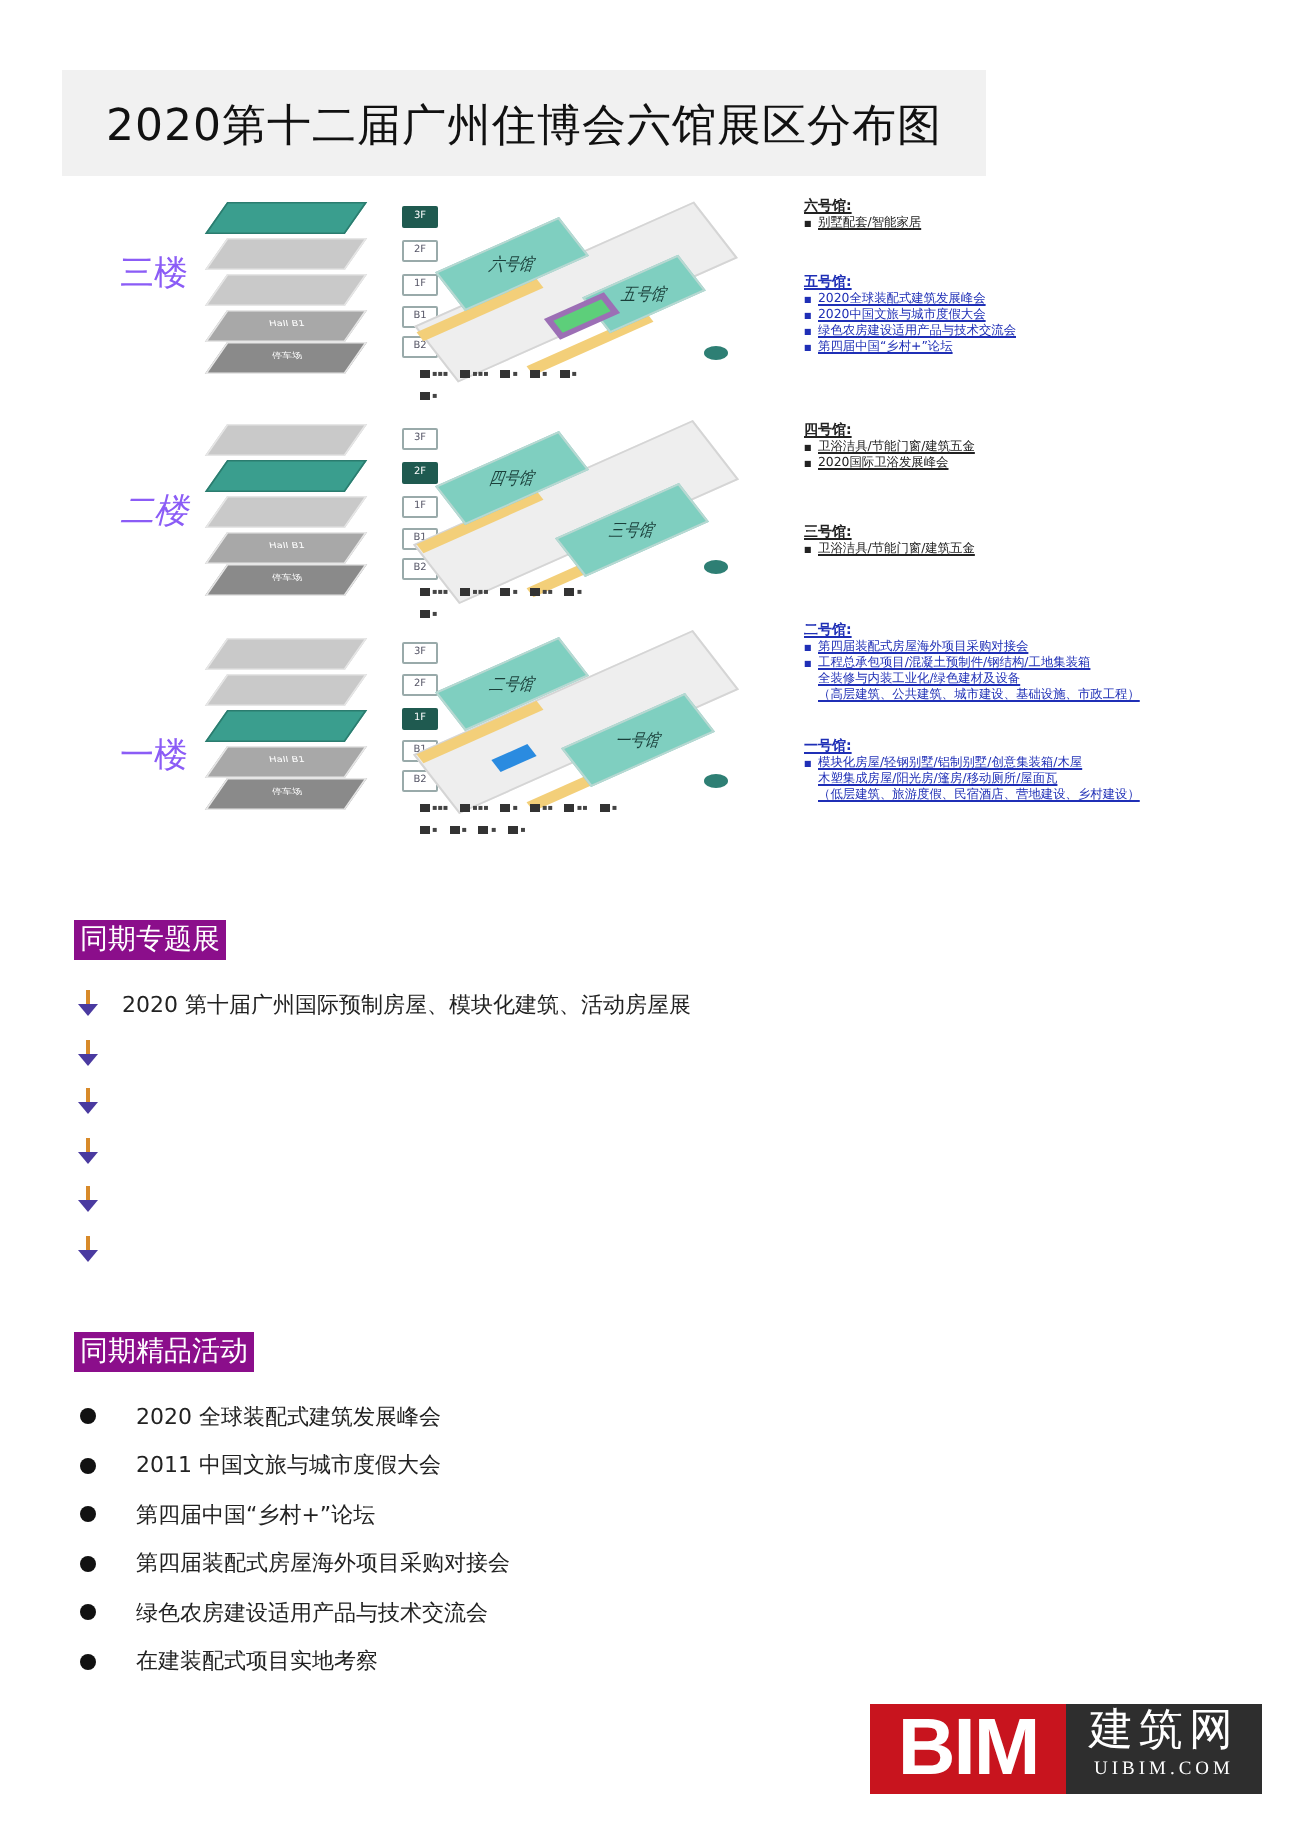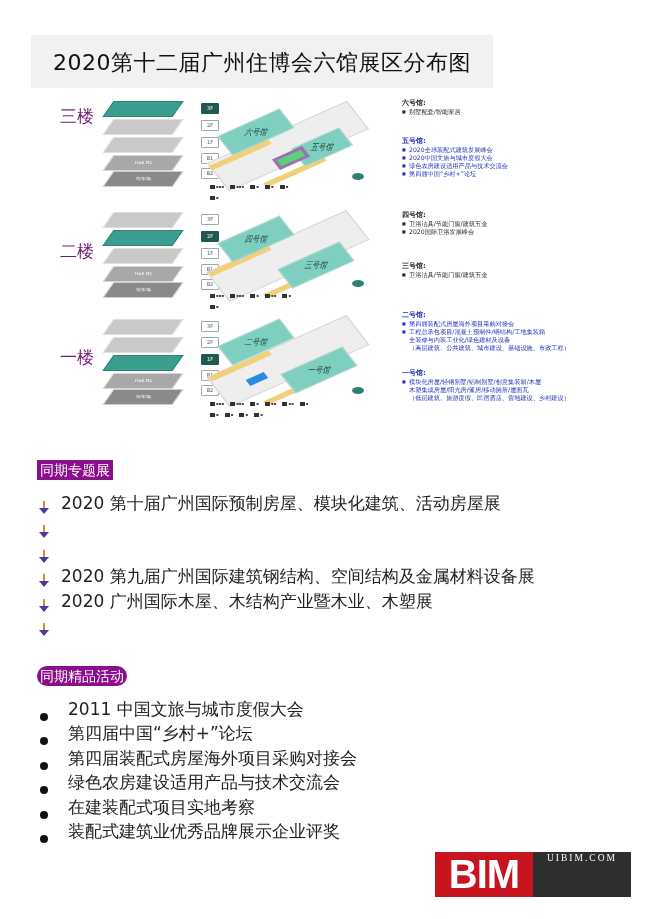--- a/index.html
+++ b/index.html
@@ -8,21 +8,21 @@
     font-family: "DejaVu Sans", "Liberation Sans", sans-serif; color: #222;
   }
   .title-wrap { position:absolute; left:31px; top:35px; width:462px; height:53px; background:#f1f1f1; }
   .title-text {
     position:absolute; left:0; right:0; top:13px; text-align:center;
     font-size: 22px; color:#111; letter-spacing: 0.5px;
   }
 
   
   .floor { position: absolute; left: 60px; width: 330px; height: 105px; }
-  .floor-label { position:absolute; left:0; font-size: 17px; color:#701a75; }
+  .floor-label { position:absolute; left:0; font-size: 17px; color:#8b5cf6;margin-top:20px; }
   .stack { position:absolute; left: 38px; top:0; width: 110px; height: 100px; }
   .layer {
     position:absolute; left: 10px; width: 70px; height: 20px;
     transform: skewX(-35deg) scaleY(0.8);
     border: 1px solid #e6e6e6;
   }
   .layer.active { background:#3a9e8e; border-color:#2b7c6f; }
   .layer.light { background:#c9c9c9; }
   .layer.mid { background:#a8a8a8; }
   .layer.dark { background:#8a8a8a; }
@@ -45,36 +45,36 @@
   }
   .hall span { transform: skewX(-30deg) rotate(24deg); font-size: 8px; color:#1a3f3a; text-align:center; line-height: 9px; white-space: pre-line;}
   .strip { position:absolute; background:#f3cf79; transform: skewY(-24deg) skewX(30deg); }
   .center-green { position:absolute; background:#9c6fb5; transform: skewY(-24deg) skewX(30deg); }
   .center-green i { position:absolute; inset:3px; background:#5dcf7a; }
   .pool { position:absolute; background:#2a8be0; transform: skewY(-24deg) skewX(30deg); }
   .compass { position:absolute; width: 12px; height: 7px; background:#2e7f74; border-radius: 50%; }
   .legend { position:absolute; font-size:4px; color:#444; display:flex; gap:6px; flex-wrap: wrap; width: 90px;}
   .legend b { display:inline-block; width:5px; height:4px; background:#333; margin-right:1px; vertical-align:middle; }
 
-  .hall-info { position:absolute; left: 402px; font-size: 6.2px; line-height: 8px; }
+  .hall-info { position:absolute; left: 402px; font-size: 6.2px; line-height: 8px; text-decoration: underline; }
   .hall-info h4 { font-size: 7px; font-weight: bold; margin-bottom: 1px; }
   .hall-info .item { position:relative; padding-left: 7px; }
   .hall-info .item::before { content:"■"; position:absolute; left:0; font-size:4px; top:0px; }
   .hall-info .cont { padding-left: 7px; }
   .blk { color:#222; }
   .blu { color:#1f2fb6; }
   .blu h4 { color:#1f2fb6; }
 
   
   .section-head {
     position:absolute; left: 37px; height: 20px; background: #8b0e8b; color:#fff; font-size: 14px;
     line-height: 20px; padding: 0 3px;
   }
   .list { position:absolute; left: 38px; }
-  .list .row { height: 24.5px; display:flex; align-items:flex-end; font-size: 17px; color:#222; }
+  .list .row { height: 24.5px; display:flex; align-items:center; font-size: 11px; color:#222; }
   .arrow { width: 12px; height: 14px; margin-right: 11px; position: relative; display:inline-block; }
   .arrow::before { content:""; position:absolute; left:5px; top:0; width:2px; height:8px; background:#d88a2a; }
   .arrow::after { content:""; position:absolute; left:1px; top:7px; border-left:5px solid transparent; border-right:5px solid transparent; border-top:6px solid #4a3aa0; }
   .dot { width: 8px; height: 8px; border-radius: 50%; background:#111; margin-right: 20px; margin-left: 2px; display:inline-block; }
 
   .logo { position:absolute; left: 435px; top: 852px; width: 196px; height: 45px; display:flex; }
   .logo-bim { width: 98px; background:#c8141e; color:#fff; font-family:"Liberation Sans", sans-serif; font-weight:bold; font-size: 40px; line-height:45px; text-align:center; letter-spacing:-1px;}
   .logo-right { flex:1; background:#2e2e2e; color:#fff; text-align:center; }
   .logo-cn { font-family:"DejaVu Serif", serif; font-size: 22px; line-height: 27px; letter-spacing: 3px; }
   .logo-en { font-family:"Liberation Serif", serif; font-size: 9.5px; letter-spacing: 2px; line-height: 12px; }
@@ -123,21 +123,21 @@
         <span><b></b>▪▪▪</span>
         <span><b></b>▪</span>
         <span><b></b>▪</span>
         <span><b></b>▪</span>
         <span><b></b>▪</span>
       </div>
   </div>
 </div>
 
 <div class="floor" style="top:208px;">
-  <div class="floor-label" style="top:32px;">二楼</div>
+  <div class="floor-label" style="top:16px;font-style:italic;">二楼</div>
   <div class="stack">
     <div class="layer light" style="top:2px;"></div>
     <div class="layer active" style="top:20px;"></div>
     <div class="layer light" style="top:38px;"></div>
     <div class="layer mid" style="top:56px;">
         <span>Hall B1</span>
       </div>
     <div class="layer dark" style="top:72px;">
         <span>停车场</span>
       </div>
@@ -255,57 +255,56 @@
       <span>2020 第十届广州国际预制房屋、模块化建筑、活动房屋展</span>
     </div>
   <div class="row">
       <span class="arrow"></span>
     </div>
   <div class="row">
       <span class="arrow"></span>
     </div>
   <div class="row">
       <span class="arrow"></span>
-      <span>2020 第九届广州国际建筑钢结构、空间结构及金属材料设备展</span>
-    </div>
-  <div class="row">
-      <span class="arrow"></span>
-      <span>2020 广州国际木屋、木结构产业暨木业、木塑展</span>
-    </div>
-  <div class="row">
-      <span class="arrow"></span>
-    </div>
-</div>
-
-<div class="section-head" style="top:666px;border-radius:10px;">同期精品活动</div>
+    </div>
+  <div class="row">
+      <span class="arrow"></span>
+    </div>
+  <div class="row">
+      <span class="arrow"></span>
+    </div>
+</div>
+
+<div class="section-head" style="top:666px;">同期精品活动</div>
 <div class="list" style="top:696px;">
   <div class="row">
       <span class="dot"></span>
+      <span>2020 全球装配式建筑发展峰会</span>
+    </div>
+  <div class="row">
+      <span class="dot"></span>
       <span>2011 中国文旅与城市度假大会</span>
     </div>
   <div class="row">
       <span class="dot"></span>
       <span>第四届中国“乡村+”论坛</span>
     </div>
   <div class="row">
       <span class="dot"></span>
       <span>第四届装配式房屋海外项目采购对接会</span>
     </div>
   <div class="row">
       <span class="dot"></span>
       <span>绿色农房建设适用产品与技术交流会</span>
     </div>
   <div class="row">
       <span class="dot"></span>
       <span>在建装配式项目实地考察</span>
-    </div>
-  <div class="row">
-      <span class="dot"></span>
-      <span>装配式建筑业优秀品牌展示企业评奖</span>
     </div>
 </div>
 
 <div class="logo">
   <div class="logo-bim">BIM</div>
   <div class="logo-right">
+    <div class="logo-cn">建筑网</div>
     <div class="logo-en">UIBIM.COM</div>
   </div>
 </div>
 
 </body></html>

